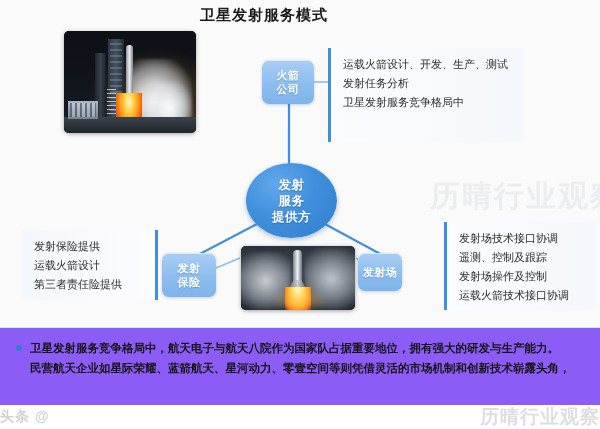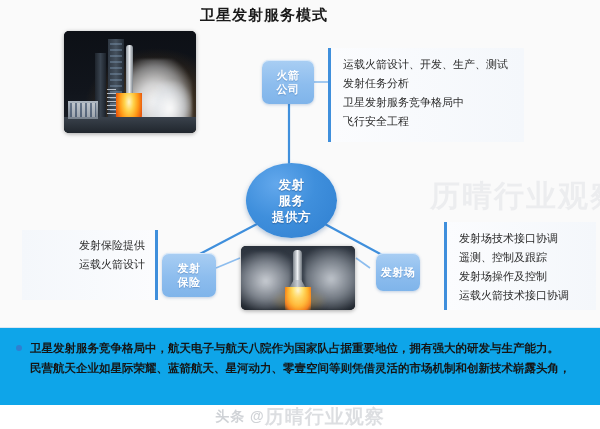--- a/index.html
+++ b/index.html
@@ -100,43 +100,43 @@
     box-shadow:inset 0 1px 0 rgba(255,255,255,.55),0 1px 3px rgba(60,110,170,.3);
     display:flex;align-items:center;justify-content:center;
   }
   .chip span{
     color:#ffffff;font-size:11px;font-weight:bold;line-height:14px;
     text-align:center;letter-spacing:.5px;
     text-shadow:0 1px 1px rgba(70,120,180,.5);
   }
   .chip-rocket{left:262px;top:60px;width:52px;height:44px;}
   .chip-insure{left:162px;top:253px;width:54px;height:44px;}
-  .chip-site{left:376px;top:253px;width:44px;height:38px;}
+  .chip-site{left:358px;top:253px;width:44px;height:38px;}
 
   
   .panel{
     position:absolute;
     background:linear-gradient(90deg,#fbfcfe 0%,#f4f7fb 100%);
     padding:7px 10px 7px 12px;
     box-sizing:border-box;
   }
   .panel.left-bar{border-left:3px solid #3f8fdc;}
-  .panel.right-bar{border-right:3px solid #3f8fdc;text-align:right;
-    background:linear-gradient(270deg,#fbfcfe 0%,#f4f7fb 100%);font-family:Liberation Mono, monospace;}
+  .panel.right-bar{border-right:3px solid #3f8fdc;text-align:left;
+    background:linear-gradient(270deg,#fbfcfe 0%,#f4f7fb 100%);}
   .panel .ln{
     font-size:11px;color:#2b2b2b;line-height:19px;white-space:nowrap;
   }
   .panel-rocket{left:328px;top:48px;width:196px;height:94px;}
   .panel-site{left:444px;top:222px;width:152px;height:88px;border-left:3px solid #3f8fdc;border-right:none;}
   .panel-insure{left:22px;top:230px;width:136px;height:70px;text-align:center;}
 
   
   .note{
     position:absolute;left:0;top:327px;width:600px;height:78px;
-    background:#0ea5e9;
+    background:#8b5cf6;
     border-top:1px solid #dbe6f2;
   }
   .note-inner{position:absolute;left:16px;top:10px;width:572px;}
   .bullet{
     position:absolute;left:0;top:7px;width:6px;height:6px;border-radius:50%;
     background:#2f7fd0;
   }
   .note-text{
     margin-left:14px;font-size:11.5px;color:#151515;line-height:20px;
     font-weight:bold;
@@ -146,21 +146,21 @@
     position:absolute;left:430px;top:176px;
     font-size:30px;font-weight:bold;color:rgba(120,130,145,.10);
     letter-spacing:2px;white-space:nowrap;pointer-events:none;
   }
   .footer{
     position:absolute;left:0;top:405px;width:600px;height:24px;
     background:#ffffff;
   }
   .footer-wm{
     position:absolute;left:0;top:405px;width:600px;height:24px;
-    display:flex;align-items:center;justify-content:center;
+    display:flex;align-items:center;justify-content:space-between;
     font-size:14px;font-weight:bold;color:rgba(95,105,120,.30);
     letter-spacing:1px;pointer-events:none;
   }
   .footer-wm .big{font-size:19px;color:rgba(95,105,120,.22);}
 </style>
 </head>
 <body>
 
 <div class="slide">
 
@@ -213,33 +213,33 @@
     <span>发射<br>保险</span>
   </div>
   <div class="chip chip-site">
     <span>发射场</span>
   </div>
 
   <div class="panel left-bar panel-rocket">
     <div class="ln">运载火箭设计、开发、生产、测试</div>
     <div class="ln">发射任务分析</div>
     <div class="ln">卫星发射服务竞争格局中</div>
-    <div class="ln">飞行安全工程</div>
   </div>
 
   <div class="panel panel-site">
     <div class="ln">发射场技术接口协调</div>
     <div class="ln">遥测、控制及跟踪</div>
     <div class="ln">发射场操作及控制</div>
     <div class="ln">运载火箭技术接口协调</div>
   </div>
 
   <div class="panel right-bar panel-insure">
     <div class="ln">发射保险提供</div>
     <div class="ln">运载火箭设计</div>
+    <div class="ln">第三者责任险提供</div>
   </div>
 
   <div class="wm-big">历晴行业观察</div>
 
   <div class="note">
     <div class="note-inner">
       <div class="bullet"></div>
       <div class="note-text">
         <div>卫星发射服务竞争格局中，航天电子与航天八院作为国家队占据重要地位，拥有强大的研发与生产能力。</div>
         <div>民营航天企业如星际荣耀、蓝箭航天、星河动力、零壹空间等则凭借灵活的市场机制和创新技术崭露头角，</div>

